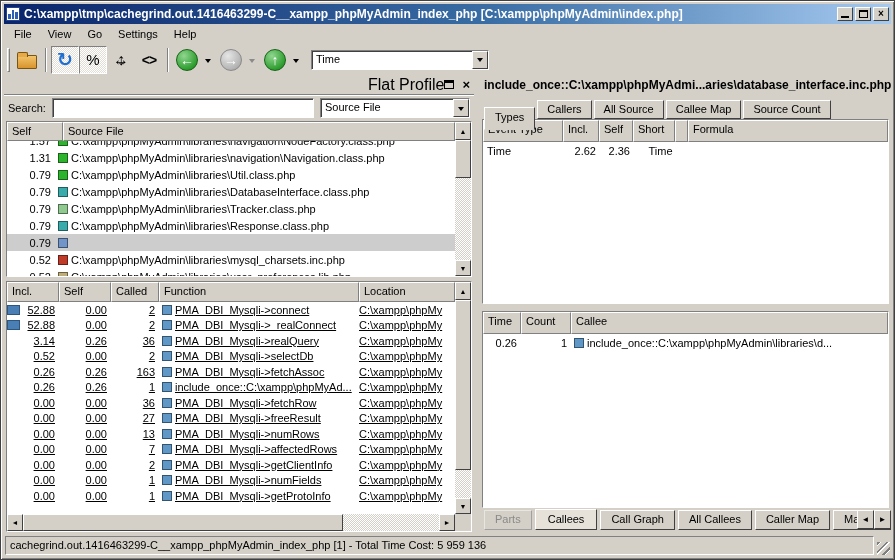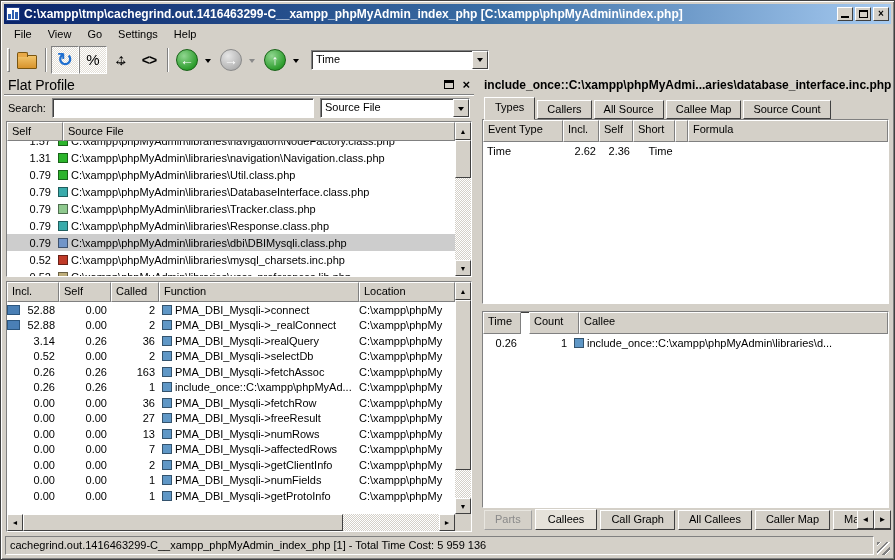--- a/index.html
+++ b/index.html
@@ -45,21 +45,21 @@
   .tb-combo { width:178px; margin-left:6px; }
 
   
   .main { flex:1; display:flex; min-height:0; }
   .left-dock { width:470px; display:flex; flex-direction:column; flex:0 0 auto; }
   .v-splitter { width:4px; flex:0 0 auto; }
   .right-panel { flex:1; display:flex; flex-direction:column; min-width:0; padding-left:2px;justify-content:center; }
 
   
   .dock-title { height:20px; display:flex; align-items:center; padding:0 4px; border-bottom:1px solid #808080; box-shadow:0 1px 0 #ffffff; }
-  .dock-title .label { flex:1; font-size:14px; }
+  .dock-title .label { flex:1; font-size:16px;text-align:right; }
   .float-glyph { width:10px; height:9px; border:1px solid #000; border-top:3px solid #000; margin-right:8px; }
   .dock-close { font-size:13px; font-weight:bold; line-height:1; }
   .search-row { height:26px; display:flex; align-items:center; padding:0 4px; gap:6px; }
   .search-label { font-size:11px;text-align:center; }
   .search-input { flex:1; height:20px; background:#fff; border:1px solid; border-color:#808080 #ffffff #ffffff #808080; box-shadow: inset 1px 1px 0 #404040; font-size:11px; padding:0 3px; outline:none; }
   .group-combo { width:150px; }
 
   
   .hcell { background:#d4d0c8; border:1px solid; border-color:#ffffff #808080 #808080 #ffffff; font-size:11px; padding:2px 4px; white-space:nowrap; overflow:hidden; flex:0 0 auto; }
   .t-row { display:flex; align-items:center; white-space:nowrap; }
@@ -92,52 +92,52 @@
 
   .h-splitter { height:4px; flex:0 0 auto; }
 
   
   .lower-table { flex:1; margin:0 2px; display:flex; flex-direction:column; min-height:0; border:1px solid; border-color:#808080 #ffffff #ffffff #808080; box-shadow: inset 1px 1px 0 #404040; background:#fff; }
   .lt-top { flex:1; display:flex; min-height:0; }
   .lt-left { flex:1; display:flex; flex-direction:column; min-width:0; }
   .lt-header { display:flex; height:20px; flex:0 0 auto; }
   .fh-incl { width:52px; } .fh-self { width:52px; } .fh-called { width:48px; } .fh-fn { width:200px; } .fh-loc { flex:1; }
   .fn-rows { flex:1; overflow:hidden; background:#fff; }
-  .fn-row { height:15.5px; font-size:11px; }
+  .fn-row { height:15.5px; font-size:11px;text-decoration:underline; }
   .fn-row .c-incl { width:52px; display:flex; align-items:center; justify-content:flex-end; padding-right:4px; flex:0 0 auto; }
   .fn-row .c-self { width:52px; text-align:right; padding-right:4px; flex:0 0 auto; }
   .fn-row .c-called { width:48px; text-align:right; padding-right:4px; flex:0 0 auto; }
   .fn-row .c-fn { width:200px; display:flex; align-items:center; overflow:hidden; flex:0 0 auto; }
   .fn-row .c-loc { flex:1; overflow:hidden; }
   .incl-bar { display:none; width:13px; height:10px; background:#4a7fb5; border:1px solid #2c567e; margin-right:3px; flex:0 0 auto; }
   .fn-row.bar .incl-bar { display:inline-block; margin-right:auto; }
   .fn-icon { background:#5f97c6; }
 
   
   .fn-title { height:20px; font-size:12px; font-weight:bold; padding:3px 4px 0 4px; white-space:nowrap; overflow:hidden; flex:0 0 auto; }
   .tabs { height:24px; display:flex; align-items:flex-end; padding-left:4px; flex:0 0 auto; }
-  .tab { background:#d4d0c8; border:1px solid; border-color:#ffffff #404040 transparent #ffffff; padding:3px 10px 4px 10px; font-size:11px; margin-right:2px; position:relative; top:0; }
+  .tab { background:#d4d0c8; border:1px solid; border-color:#ffffff #404040 transparent #ffffff; padding:3px 10px 4px 10px; font-size:11px; margin-right:2px; position:relative; top:10px; }
   .tab:not(.active) { padding:2px 9px 3px 9px; top:0; border-color:#ffffff #404040 #404040 #ffffff; }
   .tab.active { z-index:2; padding-bottom:6px; margin-bottom:-1px; }
 
   .rt-table { margin:0 2px; display:flex; flex-direction:column; border:1px solid; border-color:#808080 #ffffff #ffffff #808080; box-shadow: inset 1px 1px 0 #404040; background:#fff; }
   .types-table { height:185px; flex:0 0 auto; }
   .rt-header { display:flex; height:22px; flex:0 0 auto; }
   .rt-rows { flex:1; overflow:hidden; background:#fff; }
   .rt-row { height:18px; font-size:11px; }
   .eh-type { width:80px; } .eh-incl { width:36px; } .eh-self { width:34px; } .eh-short { width:42px; } .eh-gap { width:13px; padding:2px 0; } .eh-formula { flex:1; }
   .et-row .c-type { width:80px; padding-left:4px; flex:0 0 auto; }
   .et-row .c-incl { width:36px; text-align:right; padding-right:3px; flex:0 0 auto; }
   .et-row .c-self { width:34px; text-align:right; padding-right:3px; flex:0 0 auto; }
   .et-row .c-short { width:55px; text-align:center; flex:0 0 auto; }
   .et-row .c-formula { flex:1; }
 
   .rp-splitter { height:7px; flex:0 0 auto; }
   .callees-table { flex:1; min-height:0; }
-  .ch-time { width:38px; } .ch-count { width:50px;margin-left:8px; } .ch-callee { flex:1; }
+  .ch-time { width:38px; } .ch-count { width:50px; } .ch-callee { flex:1; }
   .ce-row { height:18px; font-size:11px; }
   .ce-row .c-time { width:38px; text-align:right; padding-right:4px; flex:0 0 auto; }
   .ce-row .c-count { width:50px; text-align:right; padding-right:4px; flex:0 0 auto; }
   .ce-row .c-callee { flex:1; display:flex; align-items:center; overflow:hidden; }
 
   .bottom-tabs { height:24px; position:relative; overflow:hidden; display:flex; align-items:flex-start; padding:2px 0 0 4px; flex:0 0 auto; }
   .btab { background:#d4d0c8; border:1px solid; border-color:#ffffff #404040 #404040 #ffffff; font-size:11px; padding:2px 10px 3px 10px; margin-right:3px; white-space:nowrap; flex:0 0 auto; }
   .btab.active { background:#e6e2da; padding:3px 12px 4px 12px; margin-top:-1px; }
   .btab.disabled { color:#8a8a8a; border-color:#e8e6e0 #a0a0a0 #a0a0a0 #e8e6e0; }
   .tab-arrows { position:absolute; right:0; top:2px; display:flex; background:#d4d0c8; }
@@ -276,21 +276,20 @@
     <span class="c-file">C:\xampp\phpMyAdmin\libraries\Tracker.class.php</span>
   </div>
                 <div class="t-row file-row">
     <span class="c-self">0.79</span>
     <span class="sq-icon" style="background: rgb(58, 171, 171);"></span>
     <span class="c-file">C:\xampp\phpMyAdmin\libraries\Response.class.php</span>
   </div>
                 <div class="t-row file-row selected">
     <span class="c-self">0.79</span>
     <span class="sq-icon" style="background: rgb(113, 149, 200);"></span>
-    <span class="c-file">C:\xampp\phpMyAdmin\libraries\dbi\DBIMysqli.class.php</span>
   </div>
                 <div class="t-row file-row">
     <span class="c-self">0.52</span>
     <span class="sq-icon" style="background: rgb(192, 58, 40);"></span>
     <span class="c-file">C:\xampp\phpMyAdmin\libraries\mysql_charsets.inc.php</span>
   </div>
                 <div class="t-row file-row">
     <span class="c-self">0.52</span>
     <span class="sq-icon" style="background: rgb(191, 174, 122);"></span>
     <span class="c-file">C:\xampp\phpMyAdmin\libraries\user_preferences.lib.php</span>

